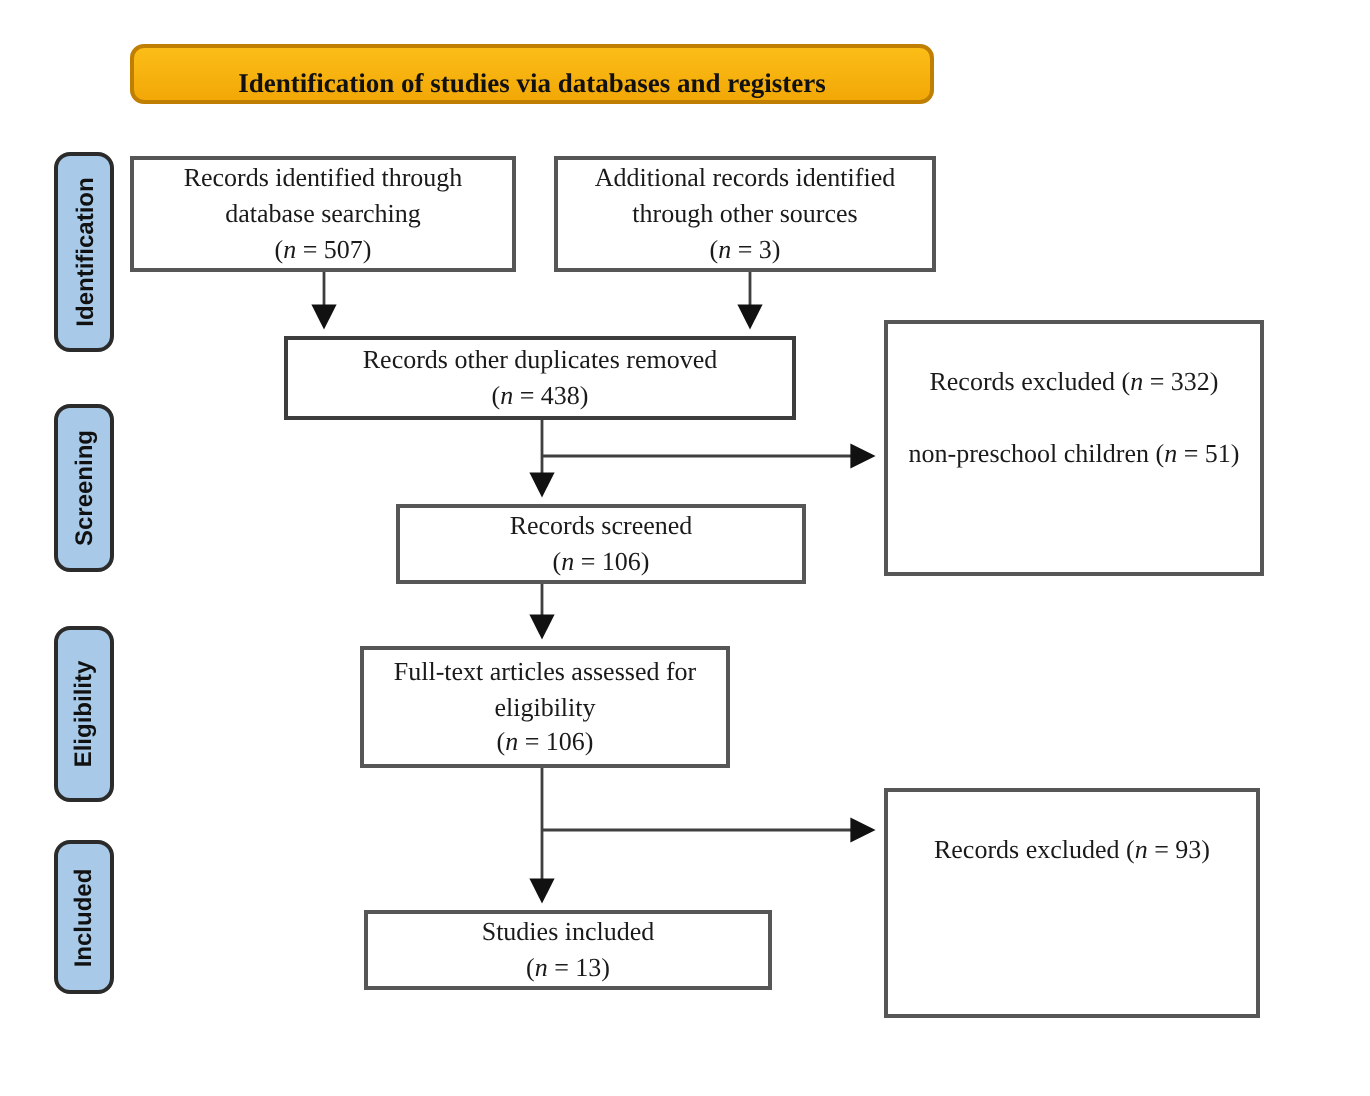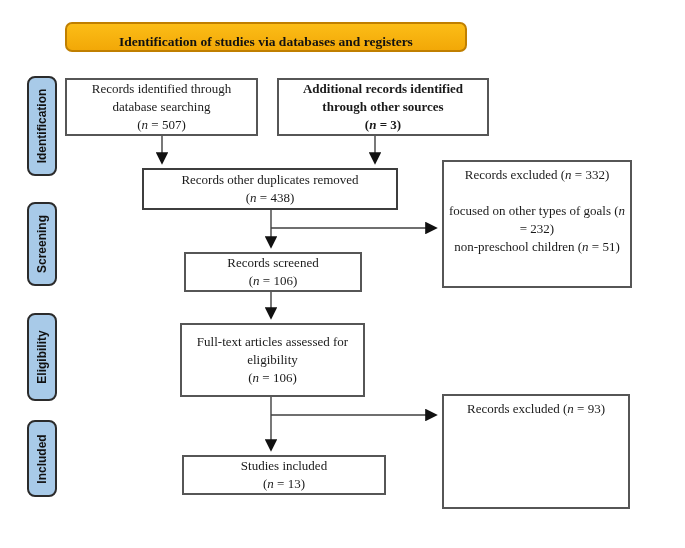--- a/index.html
+++ b/index.html
@@ -36,30 +36,30 @@
   #stage-included{top:420px;height:77px;}
   
   .fbox{
     position:absolute;box-sizing:border-box;background:#fff;
     border:2px solid #565656;
     display:flex;flex-direction:column;align-items:center;justify-content:center;
     text-align:center;font-size:13px;line-height:1.38;color:#1a1a1a;
     padding:16px 4px;
   }
   #box-database{left:65px;top:78px;width:193px;height:58px;}
-  #box-other-sources{left:277px;top:78px;width:212px;height:58px;font-weight:bold;}
+  #box-other-sources{left:277px;top:78px;width:191px;height:58px;}
   #box-duplicates{left:142px;top:168px;width:256px;height:42px;border-color:#3d3d3d;}
-  #box-screened{left:184px;top:252px;width:178px;height:40px;}
-  #box-fulltext{left:180px;top:323px;width:185px;height:74px;}
+  #box-screened{left:198px;top:252px;width:205px;height:40px;}
+  #box-fulltext{left:180px;top:323px;width:185px;height:61px;}
   #box-included{left:182px;top:455px;width:204px;height:40px;}
   .xbox{
     position:absolute;box-sizing:border-box;background:#fff;
     border:2px solid #565656;
     text-align:center;font-size:13px;line-height:1.38;color:#1a1a1a;
-    padding:4px 4px;
+    padding:20px 4px;
   }
   #box-excluded-screening{left:442px;top:160px;width:190px;height:128px;}
   #box-excluded-eligibility{left:442px;top:358px;width:188px;height:115px;margin-top:36px;}
   .xbox .reasons{margin-top:18px;}
   
   #flow-arrows{position:absolute;left:0;top:0;pointer-events:none;}
 </style>
 </head>
 <body>
 
@@ -125,21 +125,20 @@
   </div>
 
   <div class="fbox" id="box-included">
     <div>Studies included</div>
     <div>(<i>n</i> = 13)</div>
   </div>
 
   <div class="xbox" id="box-excluded-screening">
     <div>Records excluded (<i>n</i> = 332)</div>
     <div class="reasons">
-      <div>focused on other types of goals (<i>n</i> = 232)</div>
       <div>non-preschool children (<i>n</i> = 51)</div>
     </div>
   </div>
 
   <div class="xbox" id="box-excluded-eligibility">
     <div>Records excluded (<i>n</i> = 93)</div>
     <div class="reasons">
     </div>
   </div>
 

